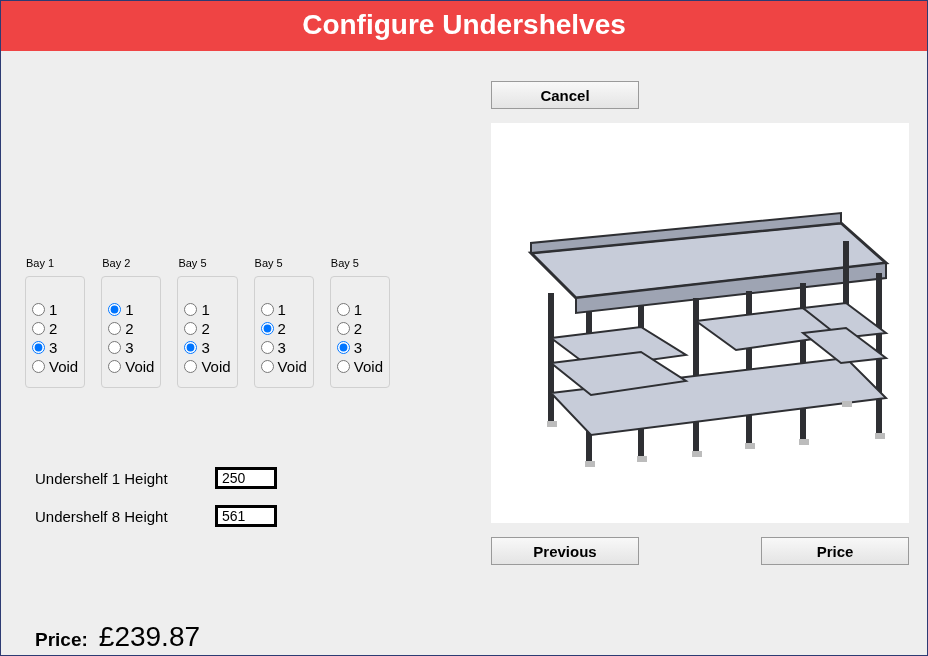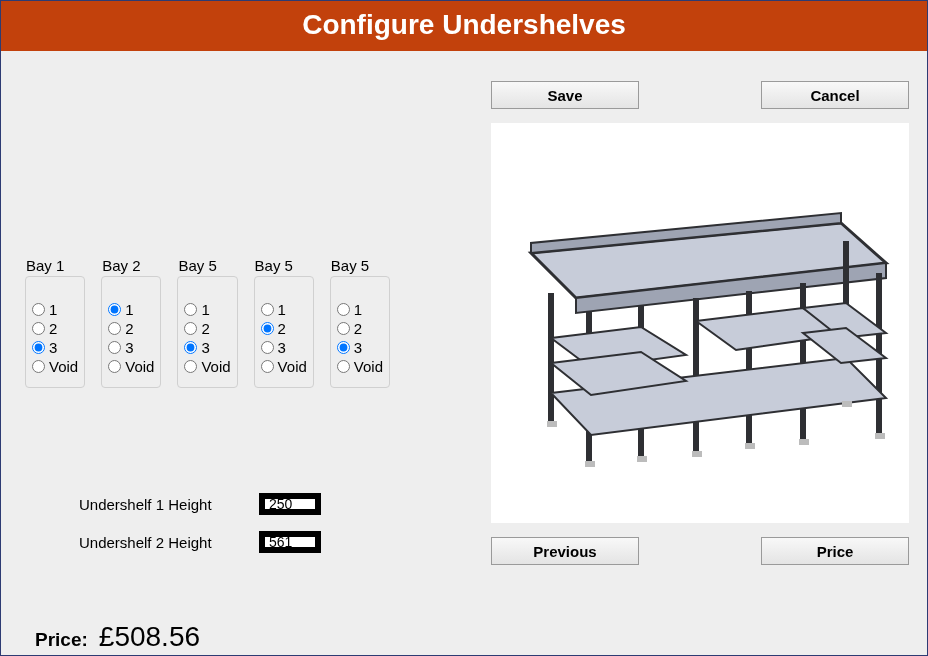--- a/index.html
+++ b/index.html
@@ -9,21 +9,21 @@
     font-family: Arial, Helvetica, sans-serif;
     background: #eeeeee;
   }
   .frame {
     width: 928px; height: 656px;
     border: 1px solid #2d3b73;
     background: #eeeeee;
     position: relative;
   }
   .titlebar {
-    background: #c2410c;
+    background: #ef4444;
     color: #fff;
     font-size: 28px;
     font-weight: bold;
     text-align: center;
     padding: 8px 0 10px 0;
   }
   .content {
     position: relative;
     width: 100%;
     height: calc(656px - 50px);
@@ -69,44 +69,44 @@
   fieldset.bay {
     border: 1px solid #d0d0d0;
     border-radius: 4px;
     padding: 22px 6px 10px 6px;
     position: relative;
     margin: 0;
   }
   fieldset.bay legend {
     position: absolute;
     top: -20px; left: 0;
-    font-size: 15px;
+    font-size: 11px;
     padding: 0;
   }
   .radio-row {
     display: flex; align-items: center;
     font-size: 15px;
     margin: 2px 0;
     cursor: pointer;
   }
   .radio-row input { margin: 0 4px 0 0; }
   
   .height-rows {
     position: absolute;
-    top: 426px; left: 14px; margin-left: 44px;
+    top: 400px; left: 14px;
   }
   .hrow {
     display: flex; align-items: center;
     margin: 16px 0;
     font-size: 15px;
   }
   .hrow label { width: 180px; }
   .hrow input {
     width: 62px; height: 22px;
-    border: 6px solid #000000;
+    border: 3px solid #000000;
     font-size: 14px;
     padding: 0 4px;
   }
   
   .price-row {
     position: absolute;
     left: 14px; top: 570px;
     font-size: 18px;
   }
   .price-label { font-weight: bold; font-size: 19px; text-align: right; }
@@ -221,34 +221,33 @@
             </label>
           </fieldset>
         </div>
 
       <div class="height-rows" id="heights">
           <div class="hrow">
             <label>Undershelf 1 Height</label>
             <input type="text" value="250" style="">
           </div>
           <div class="hrow">
-            <label>Undershelf 2 Height</label>
+            <label>Undershelf 8 Height</label>
             <input type="text" value="561" style="">
           </div>
         </div>
 
       <div class="price-row">
         <span class="price-label">Price:</span>
-        <span class="price-value">£508.56</span>
+        <span class="price-value">£239.87</span>
       </div>
     </div>
 
     <div class="right-panel">
       <div class="btn-row-top">
-        <button class="btn">Save</button>
         <button class="btn">Cancel</button>
       </div>
 
       <div class="preview">
         
         <svg viewBox="0 0 418 400">
 
           <polygon points="40,130 350,100 395,140 85,175" fill="#c7ccd9" stroke="#2e2f33" stroke-width="3"></polygon>
           <polygon points="85,175 395,140 395,155 85,190" fill="#9ea4b3" stroke="#2e2f33" stroke-width="2"></polygon>
 

